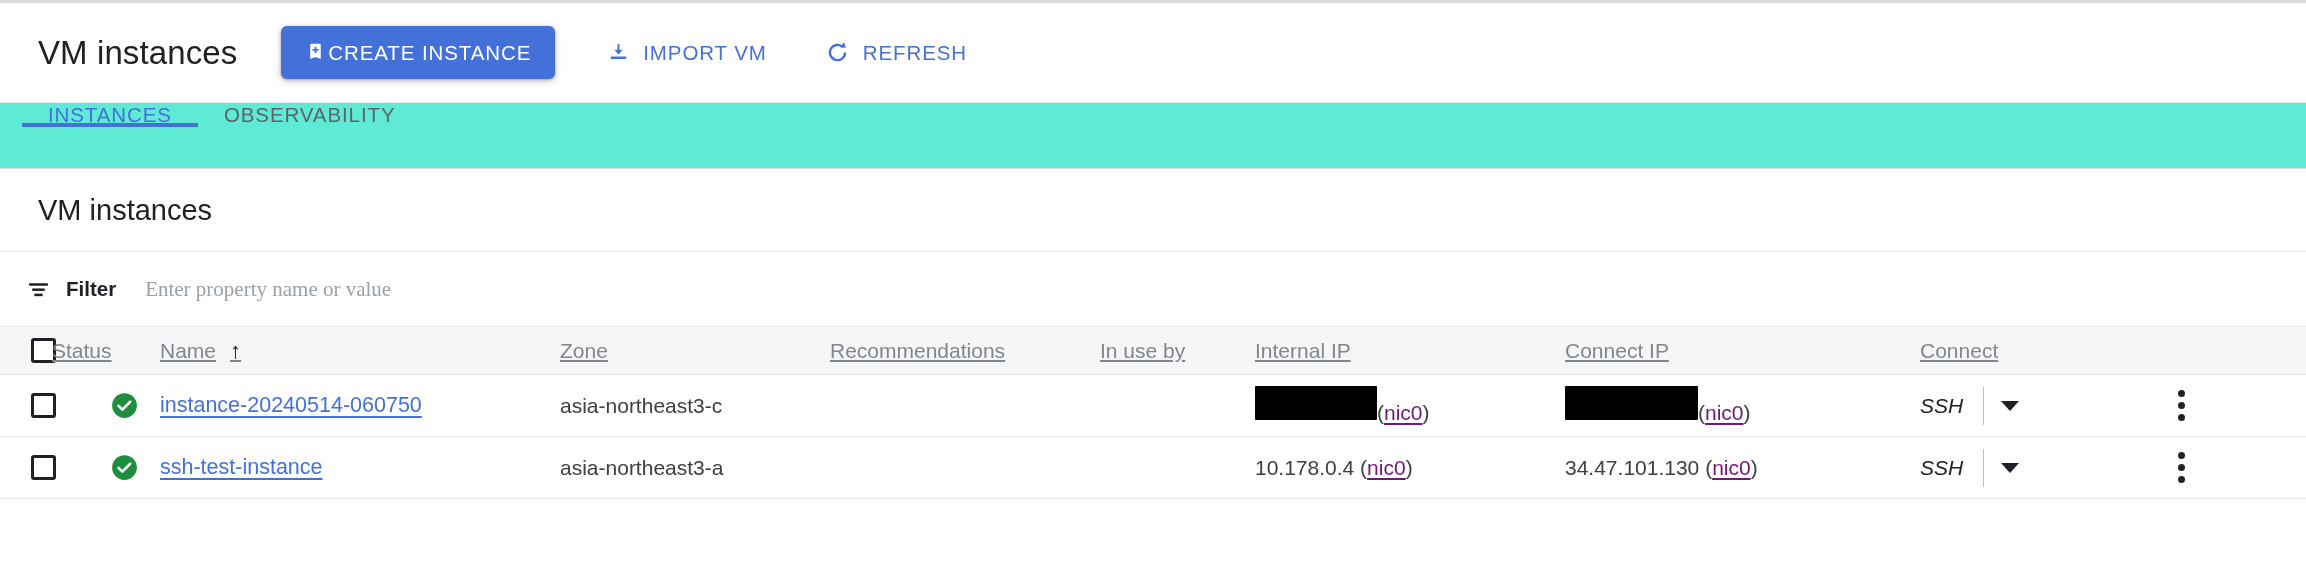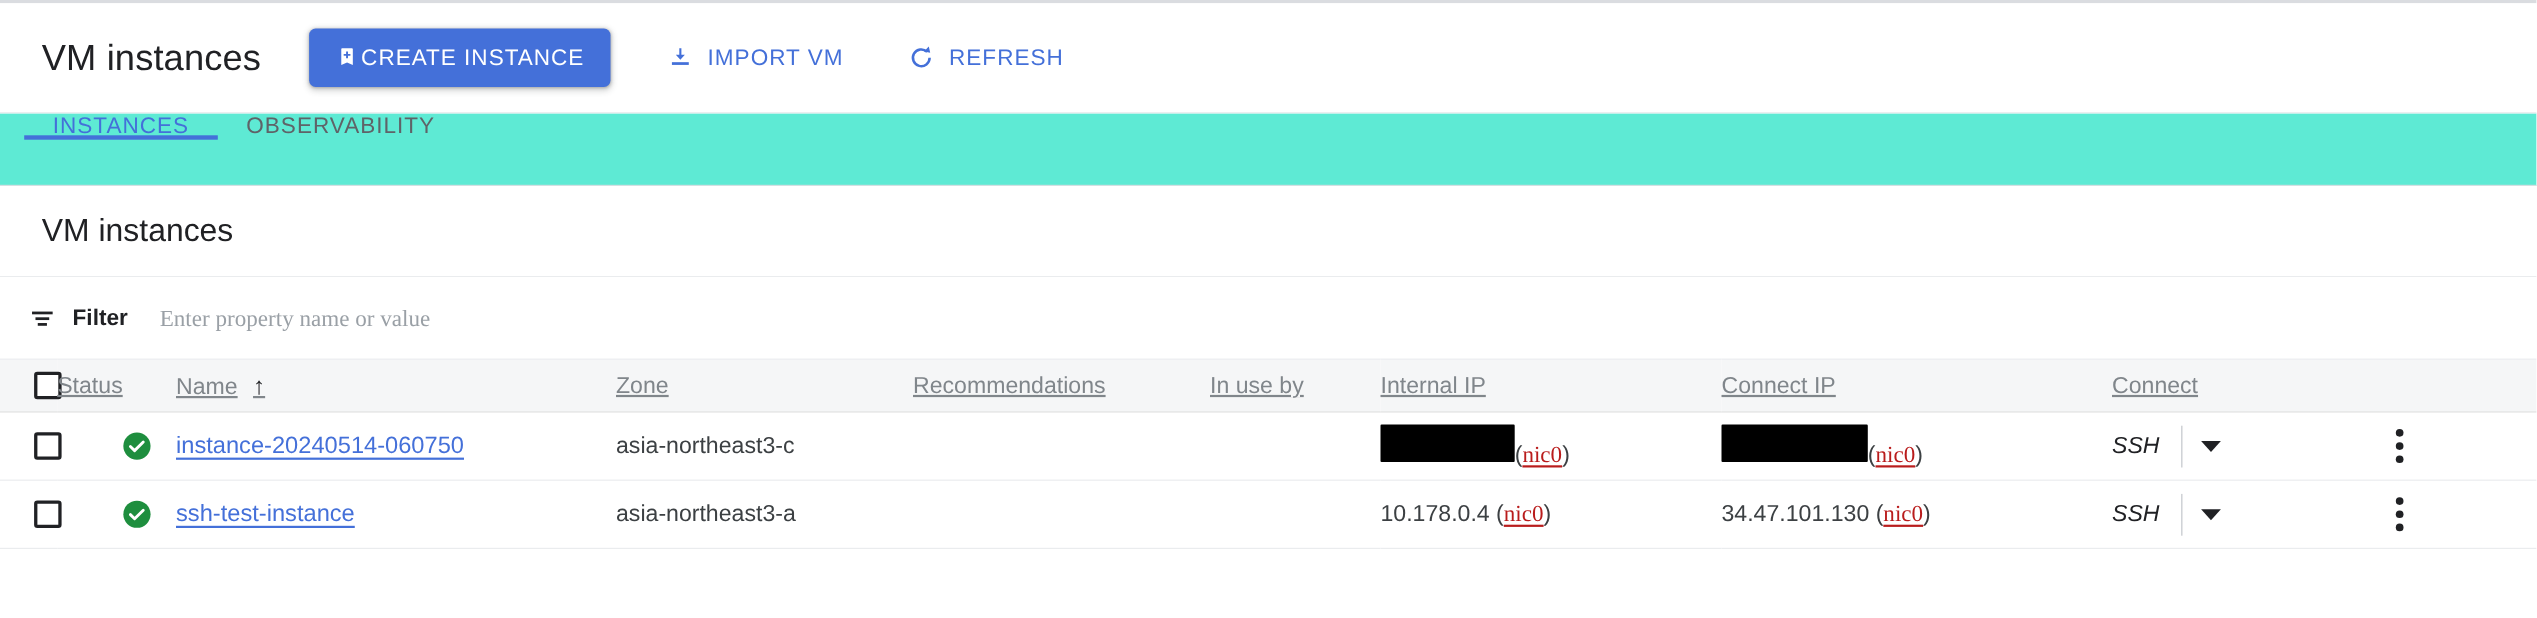--- a/index.html
+++ b/index.html
@@ -227,25 +227,24 @@
 
   .name-link {
     color: #4470d9;
     text-decoration: underline;
     text-underline-offset: 4px;
     cursor: pointer;
     font-size: 21.5px;
     text-align: center;
   }
   .nic-link {
-    color: #b91c1c;
+    color: #701a75;
     text-decoration: underline;
     text-underline-offset: 3px;
     cursor: pointer;
-    font-family: Liberation Serif, serif;
   }
 
   .zone-cell { color: #3c4043; }
 
   .ip-wrap { display: inline-flex; align-items: baseline; }
   .redact {
     display: inline-block;
     background: #000;
     height: 34px;
     vertical-align: middle;

